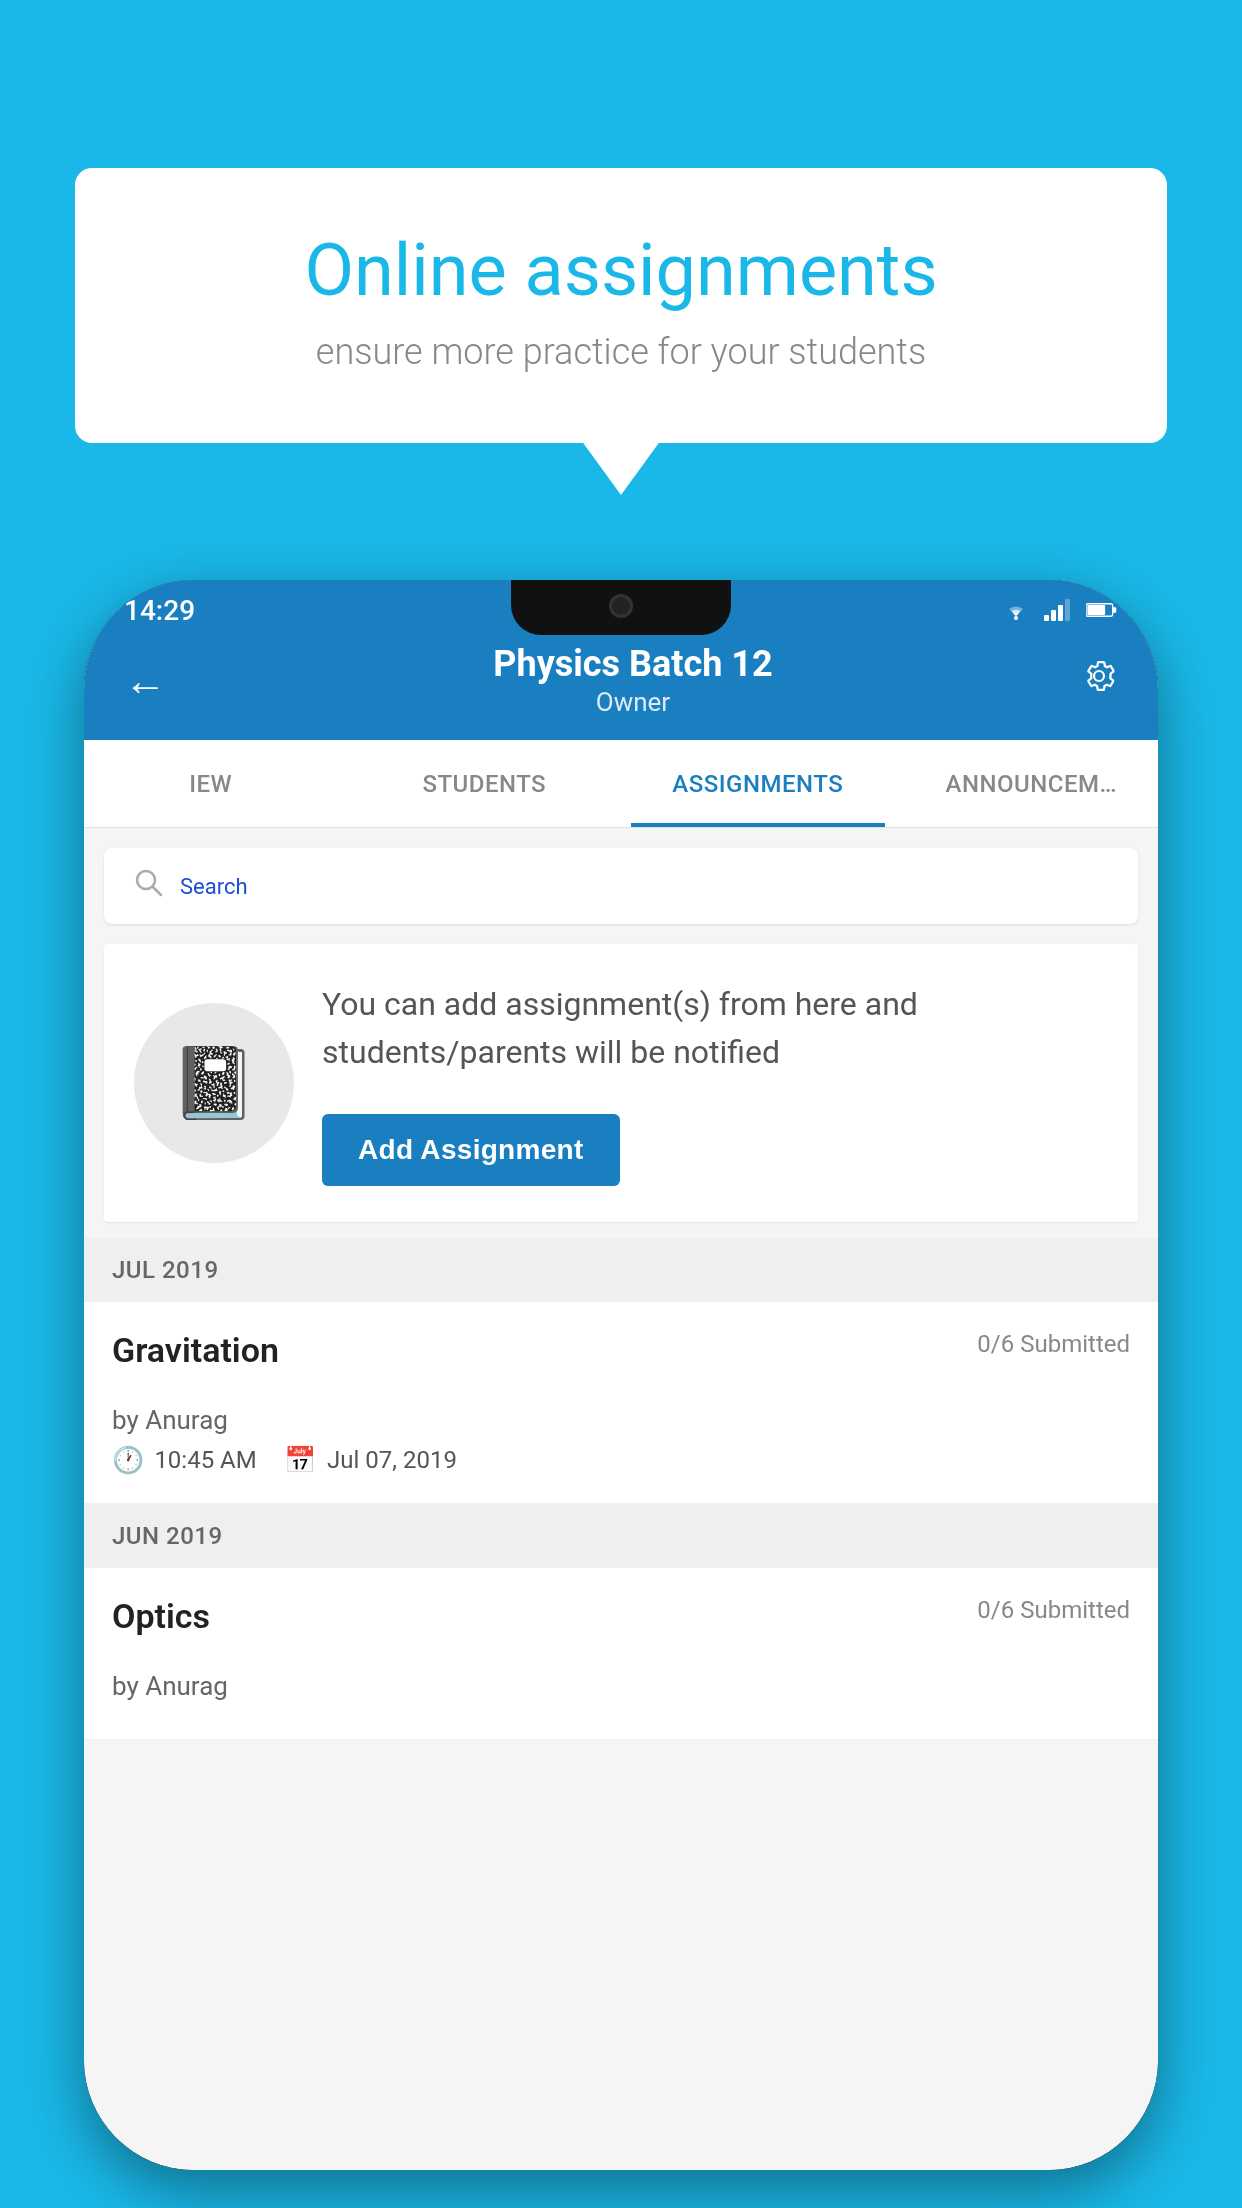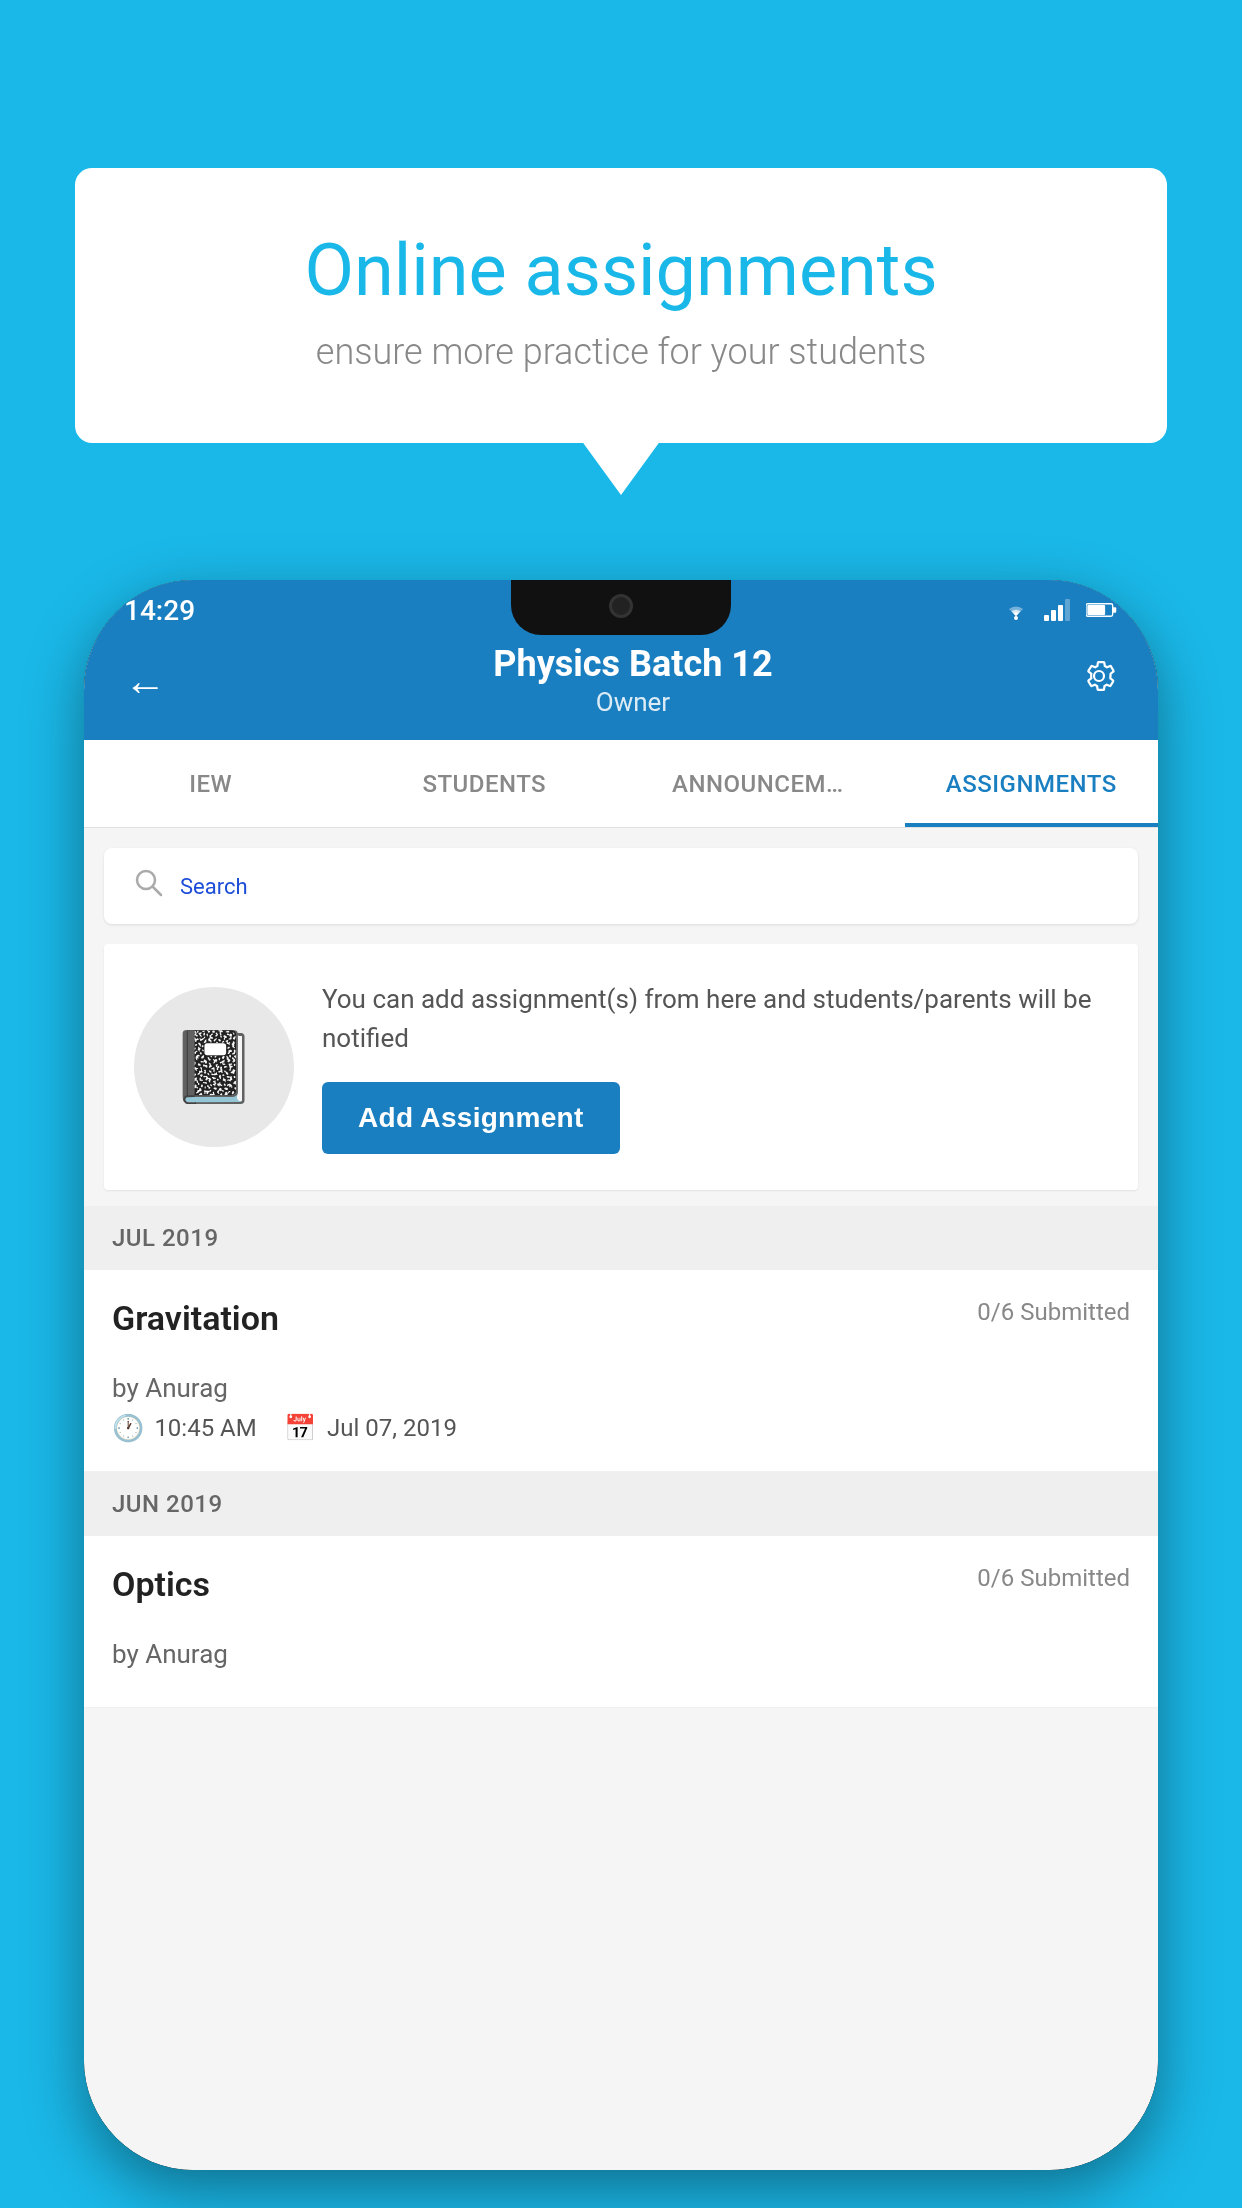--- a/index.html
+++ b/index.html
@@ -282,24 +282,24 @@
 
     .notebook-icon {
       font-size: 70px;
     }
 
     .empty-state-right {
       flex: 1;
     }
 
     .empty-state-text {
-      font-size: 26px;
+      font-size: 32px;
       color: #555;
       line-height: 1.5;
-      margin-bottom: 24px;
+      margin-bottom: 38px;
     }
 
     .add-assignment-btn {
       background: #1a7fc1;
       color: white;
       border: none;
       border-radius: 6px;
       padding: 20px 36px;
       font-size: 28px;
       font-weight: 700;
@@ -445,25 +445,25 @@
       </div>
     </div>
 
     <div class="tabs-bar">
       <div class="tab-item">
         <span>IEW</span>
       </div>
       <div class="tab-item">
         <span>STUDENTS</span>
       </div>
+      <div class="tab-item active">
+        <span>ASSIGNMENTS</span>
+      </div>
       <div class="tab-item">
         <span>ANNOUNCEM…</span>
-      </div>
-      <div class="tab-item active">
-        <span>ASSIGNMENTS</span>
       </div>
     </div>
 
     <div class="scroll-content">
 
       <div class="search-bar">
         <div class="search-icon-svg">
           <svg width="32" height="32" viewBox="0 0 32 32" fill="none" xmlns="http://www.w3.org/2000/svg">
             <circle cx="14" cy="14" r="9" stroke="#aaa" stroke-width="2.5" fill="none"></circle>
             <line x1="21" y1="21" x2="29" y2="29" stroke="#aaa" stroke-width="2.5" stroke-linecap="round"></line>

